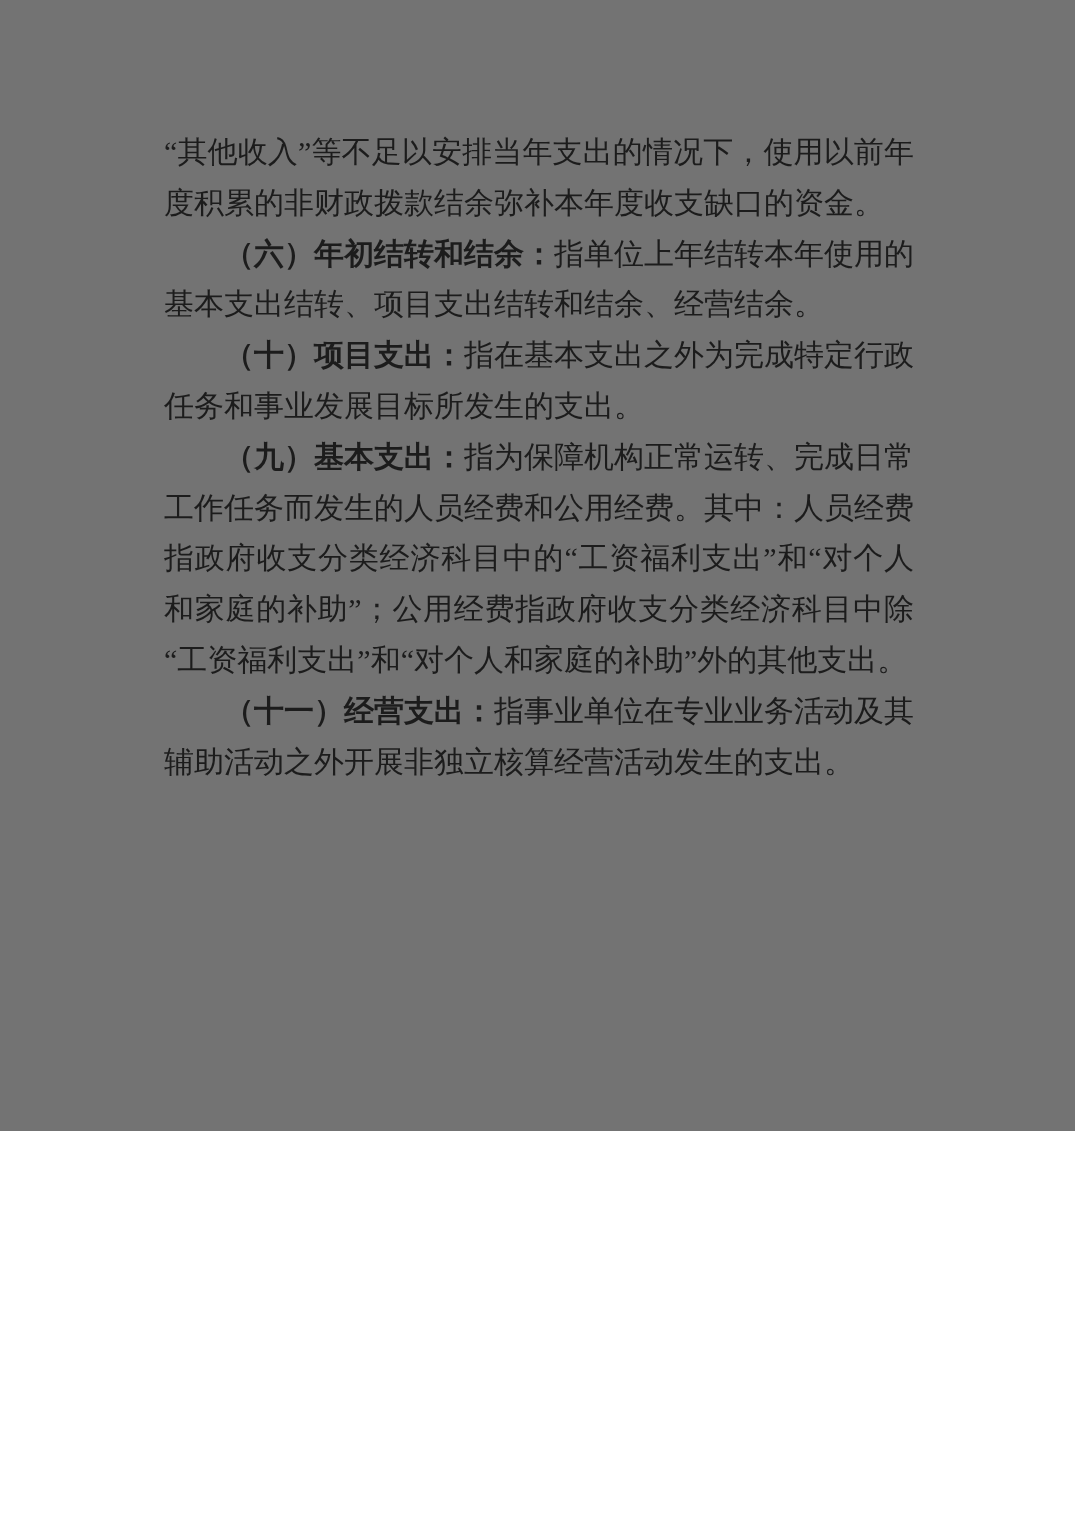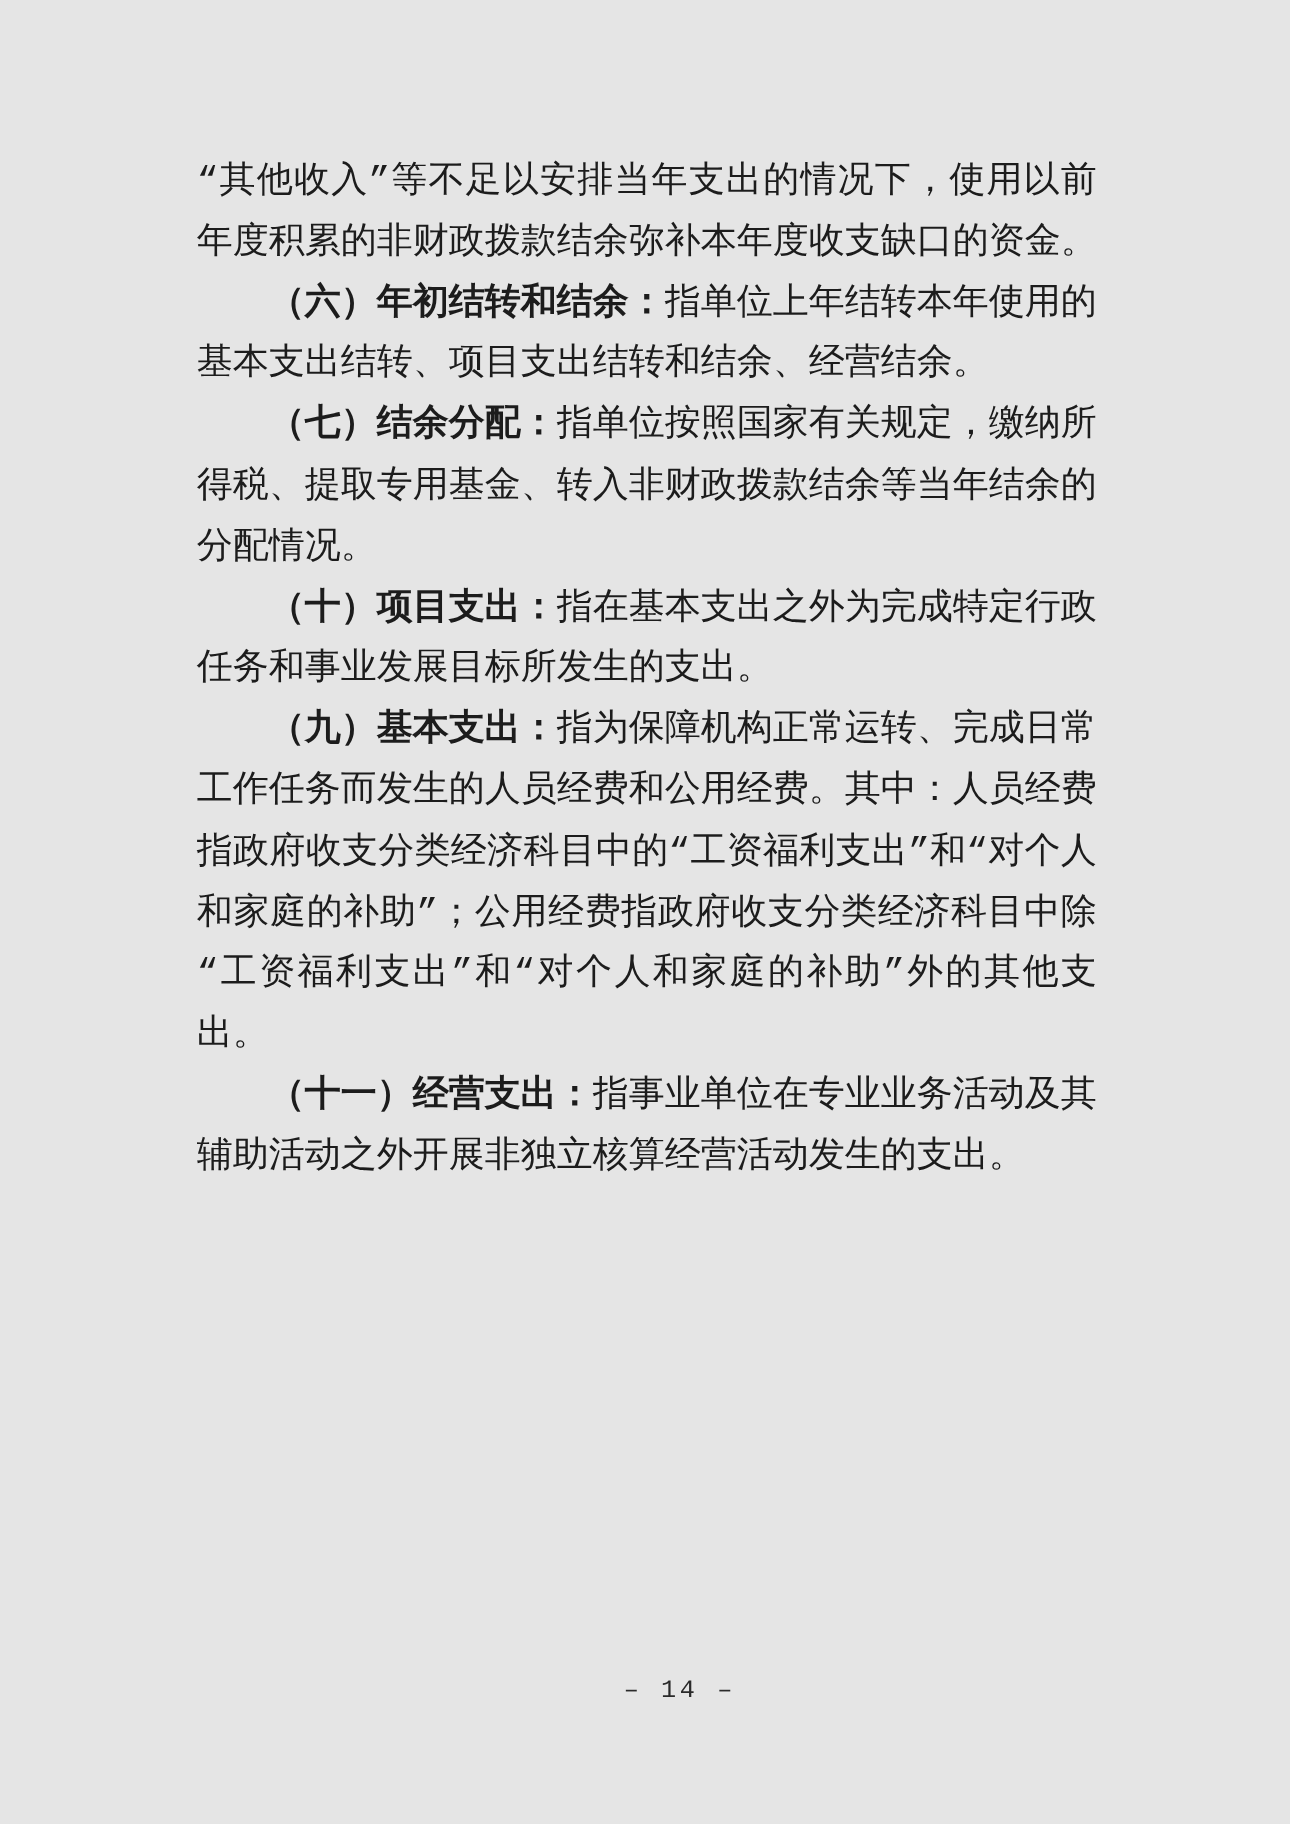--- a/index.html
+++ b/index.html
@@ -4,24 +4,24 @@
 <title>Document Page</title>
 <style>
   html, body {
     margin: 0;
     padding: 0;
     background: #ffffff;
   }
   .page {
     position: relative;
     width: 1075px;
-    height: 1520px;
-    background: #e5e5e5;
+    height: 1131px;
+    background: #737373;
     overflow: hidden;
-    font-family: Liberation Mono, monospace;
+    font-family: Liberation Serif, serif;
     color: #1c1c1c;
   }
   .content {
     position: absolute;
     left: 164px;
     top: 127px;
     width: 750px;
   }
   .para {
     margin: 0;
@@ -53,19 +53,18 @@
     margin-left: 29px;
   }
 </style>
 </head>
 <body>
 
 <div class="page">
   <div class="content">
       <p class="para"><span class="run">“其他收入”等不足以安排当年支出的情况下，使用以前年度积累的非财政拨款结余弥补本年度收支缺口的资金。</span></p>
       <p class="para indent"><span class="run term">（六）年初结转和结余：</span><span class="run">指单位上年结转本年使用的基本支出结转、项目支出结转和结余、经营结余。</span></p>
-      <p class="para indent"><span class="run term">（七）结余分配：</span><span class="run">指单位按照国家有关规定，缴纳所得税、提取专用基金、转入非财政拨款结余等当年结余的分配情况。</span></p>
       <p class="para indent"><span class="run term">（十）项目支出：</span><span class="run">指在基本支出之外为完成特定行政任务和事业发展目标所发生的支出。</span></p>
       <p class="para indent"><span class="run term">（九）基本支出：</span><span class="run">指为保障机构正常运转、完成日常工作任务而发生的人员经费和公用经费。其中：人员经费指政府收支分类经济科目中的“工资福利支出”和“对个人和家庭的补助”；公用经费指政府收支分类经济科目中除“工资福利支出”和“对个人和家庭的补助”外的其他支出。</span></p>
       <p class="para indent"><span class="run term">（十一）经营支出：</span><span class="run">指事业单位在专业业务活动及其辅助活动之外开展非独立核算经营活动发生的支出。</span></p>
     </div>
   <div class="footer">– 14 –</div>
 </div>
 
 </body></html>

